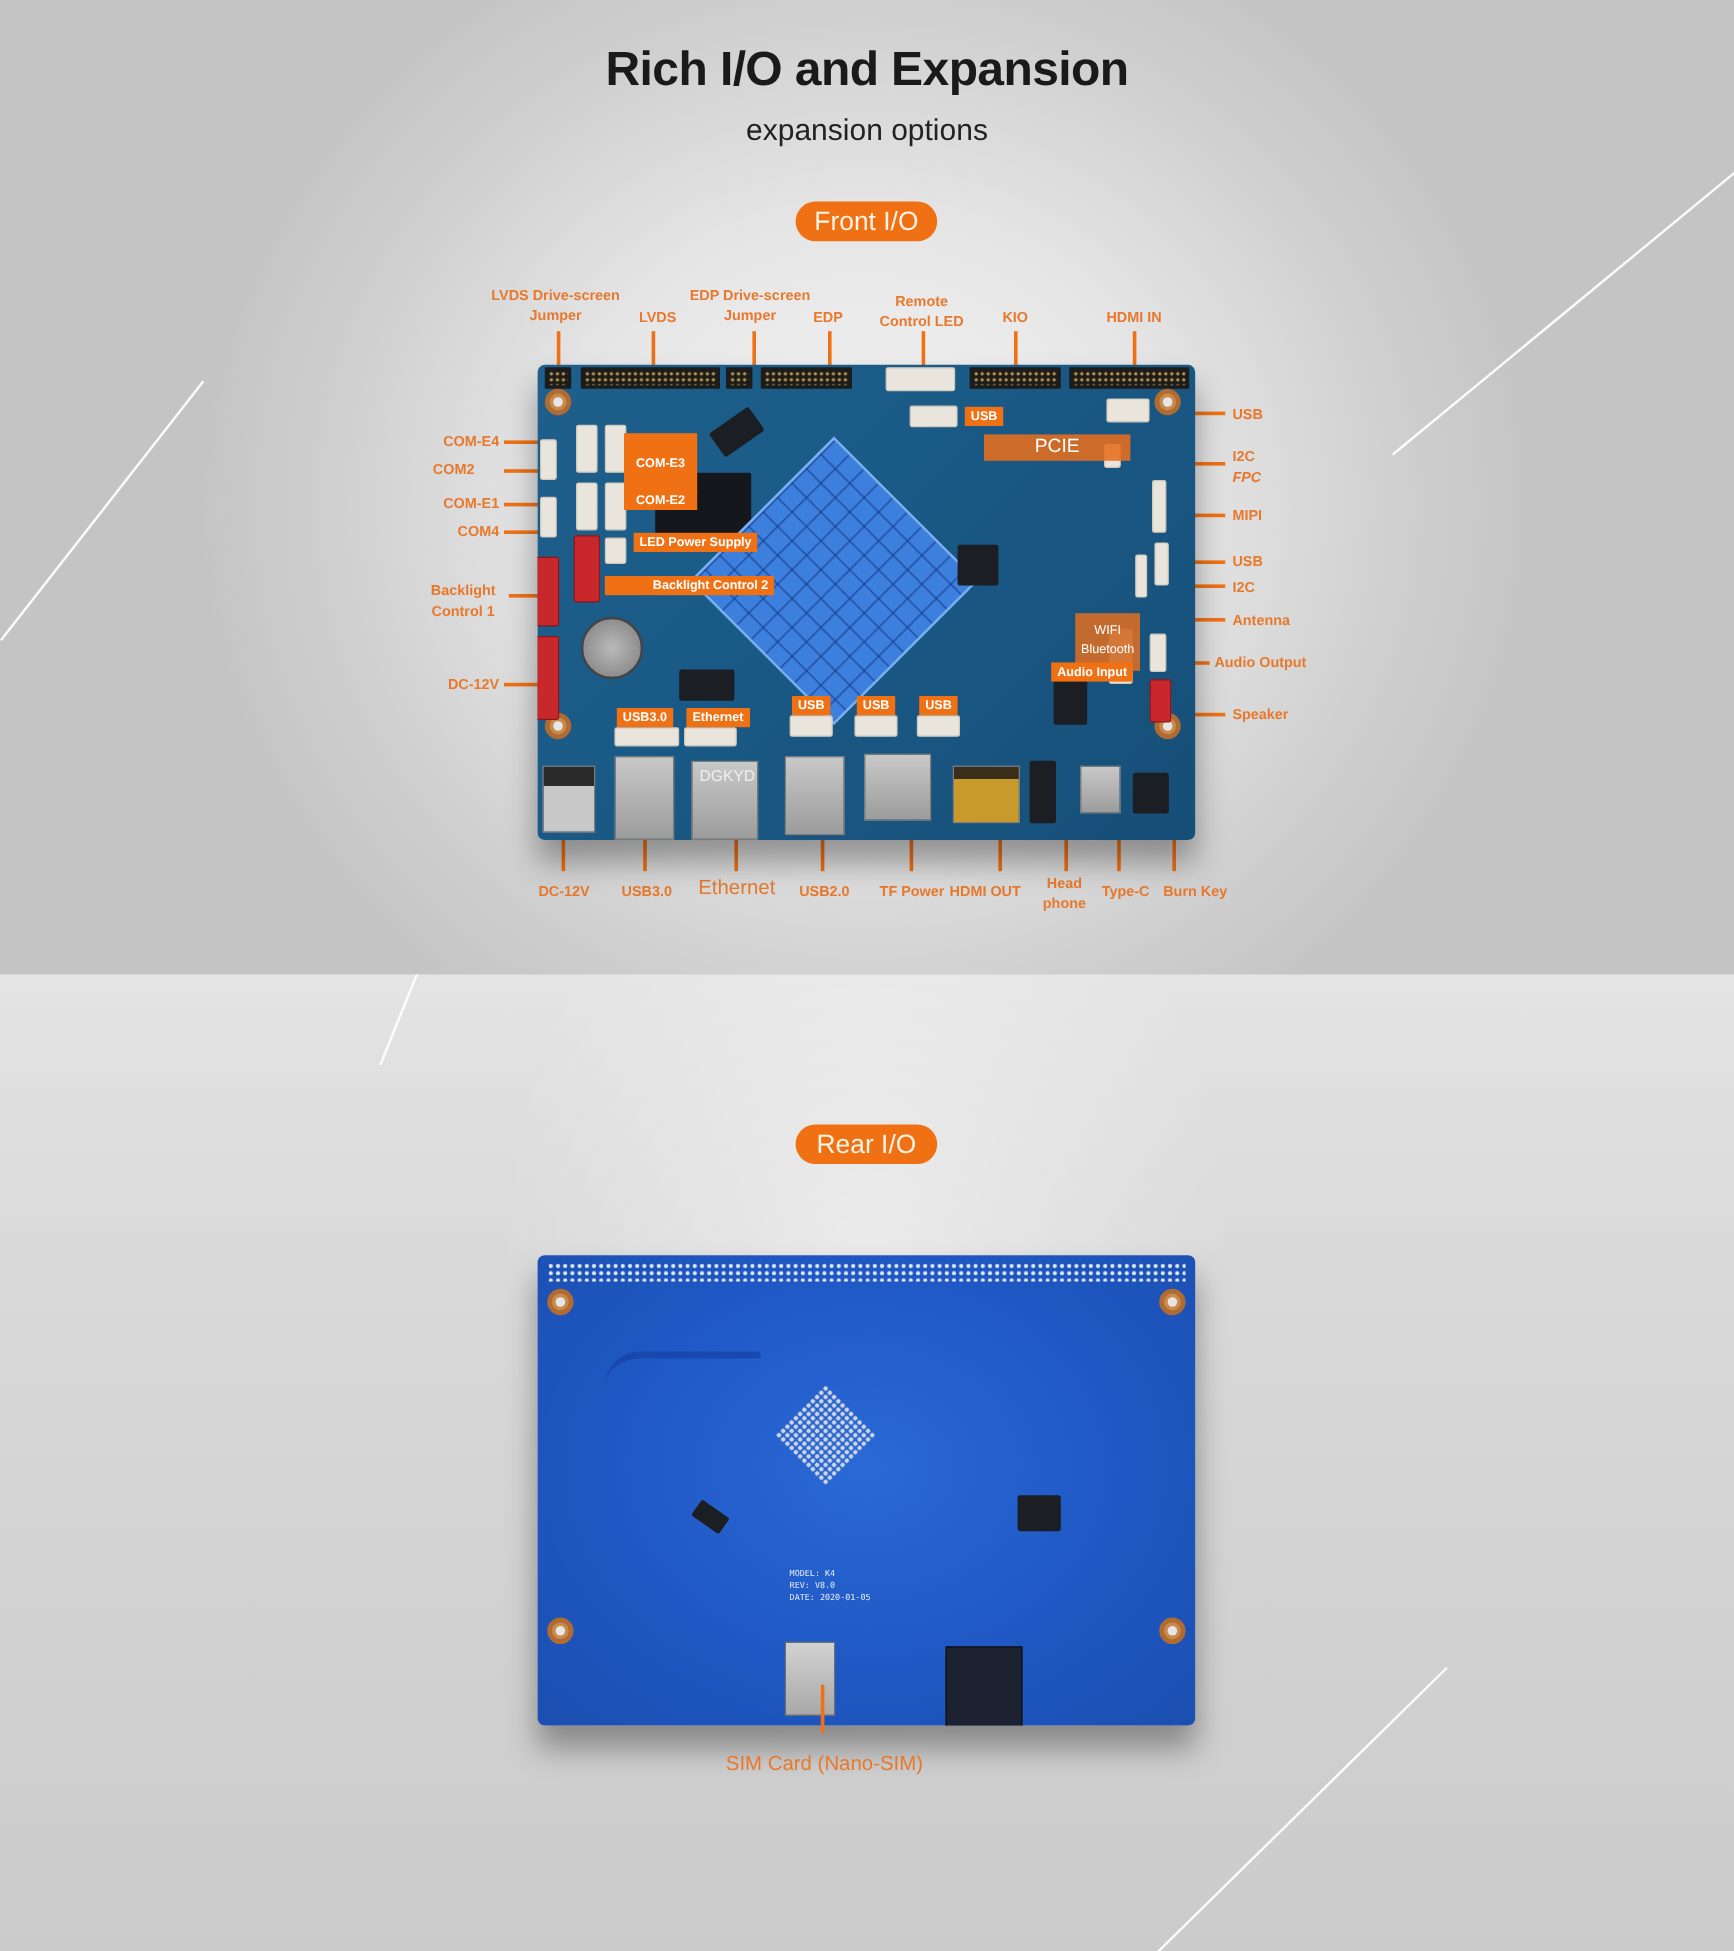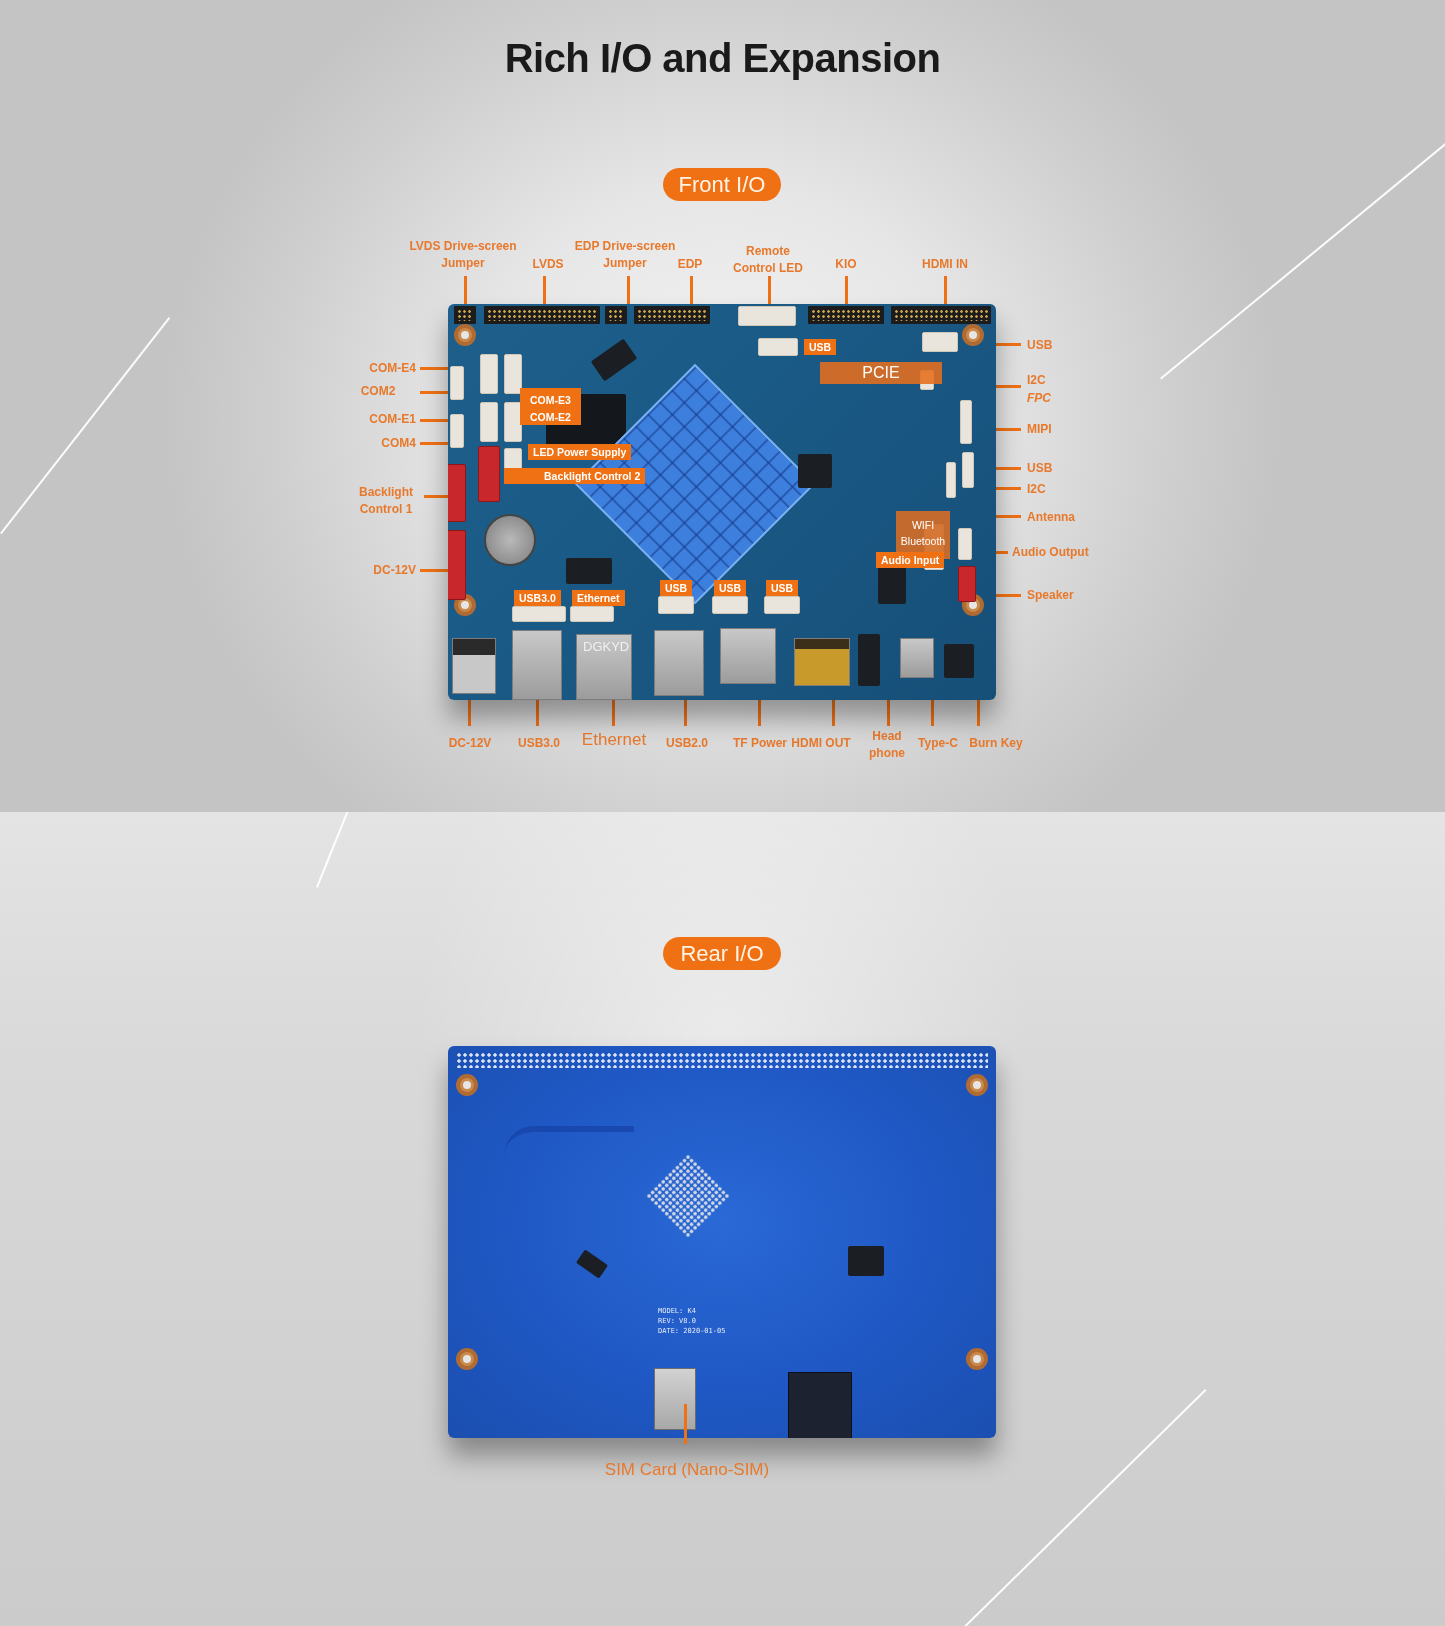--- a/index.html
+++ b/index.html
@@ -81,20 +81,21 @@
 </style>
 </head>
 <body>
 
 <div class="section-top">
   <div class="diag" style="left:0;top:533px;width:274px;transform:rotate(-52deg);"></div>
   <div class="diag" style="left:1160px;top:378px;width:372px;transform:rotate(-39.5deg);"></div>
 
   <h1 class="title">Rich I/O and Expansion</h1>
   <div class="subtitle">
+    <div>expansion options</div>
   </div>
   <div class="pill" style="left:663px;top:168px;width:118px;">Front I/O</div>
 
   <div class="lbl c" style="left:400px;top:238px;width:126px;">
     <div>LVDS Drive-screen</div>
       <div>Jumper</div>
   </div>
   <div class="lbl c" style="left:520px;top:256px;width:56px;">LVDS</div>
   <div class="lbl c" style="left:563px;top:238px;width:124px;">
     <div>EDP Drive-screen</div>
@@ -229,24 +230,24 @@
     <div class="port" style="left:128px;top:330px;width:56px;height:66px;">
       <span style="position:absolute;left:6px;top:4px;color:#f0f0f0;font-size:13px;">DGKYD</span>
     </div>
     <div class="port" style="left:206px;top:326px;width:50px;height:66px;"></div>
     <div class="port" style="left:272px;top:324px;width:56px;height:56px;"></div>
     <div class="port" style="left:346px;top:334px;width:56px;height:48px;background:linear-gradient(180deg,#3b2f1a 0 22%,#c89a2c 22%);"></div>
     <div class="chip" style="left:410px;top:330px;width:22px;height:52px;"></div>
     <div class="port" style="left:452px;top:334px;width:34px;height:40px;"></div>
     <div class="chip" style="left:496px;top:340px;width:30px;height:34px;"></div>
 
-    <div class="tag" style="left:72px;top:57px;padding:4px 10px;margin-top:27px;">COM-E3</div>
+    <div class="tag" style="left:72px;top:57px;padding:17px 10px;">COM-E3</div>
     <div class="tag" style="left:72px;top:105px;padding:0 10px;">COM-E2</div>
     <div class="tag" style="left:80px;top:140px;">LED Power Supply</div>
-    <div class="tag" style="left:56px;top:164px;padding-left:40px;">Backlight Control 2</div>
+    <div class="tag" style="left:56px;top:176px;padding-left:40px;">Backlight Control 2</div>
     <div class="tag" style="left:356px;top:35px;">USB</div>
     <div class="tag big" style="left:372px;top:58px;width:122px;text-align:center;">PCIE</div>
     <div class="tag" style="left:448px;top:160px;width:54px;height:48px;text-align:center;font-weight:normal;background:rgba(210,110,40,0.92);padding:0;line-height:16px;margin-top:47px;">
       <div style="margin-top:6px;">WIFI</div>
       <div>Bluetooth</div>
     </div>
     <div class="tag" style="left:428px;top:248px;">Audio Input</div>
     <div class="tag" style="left:66px;top:286px;">USB3.0</div>
     <div class="tag" style="left:124px;top:286px;">Ethernet</div>
     <div class="tag" style="left:212px;top:276px;">USB</div>

